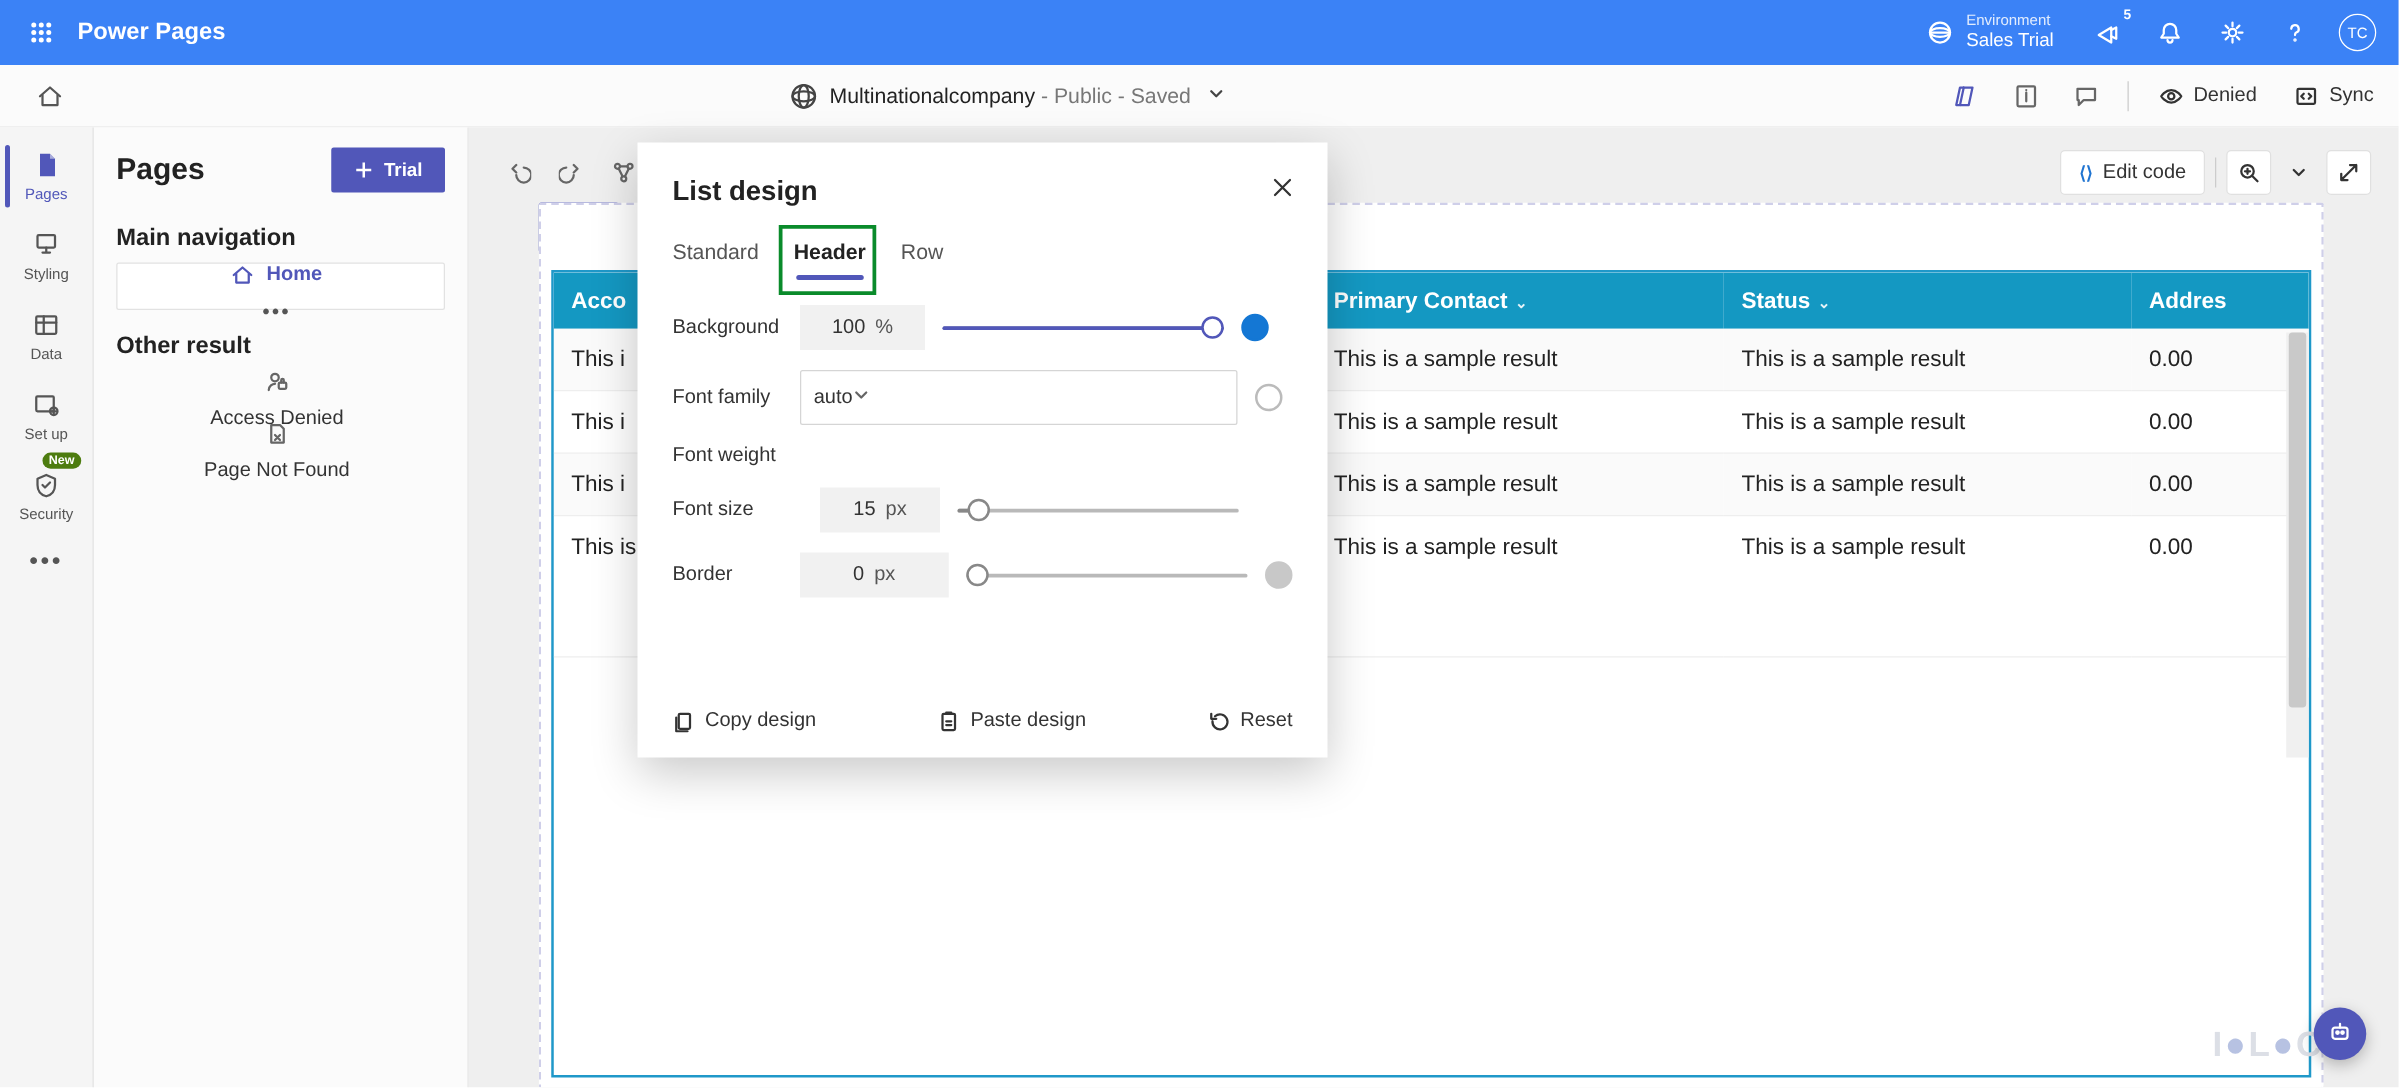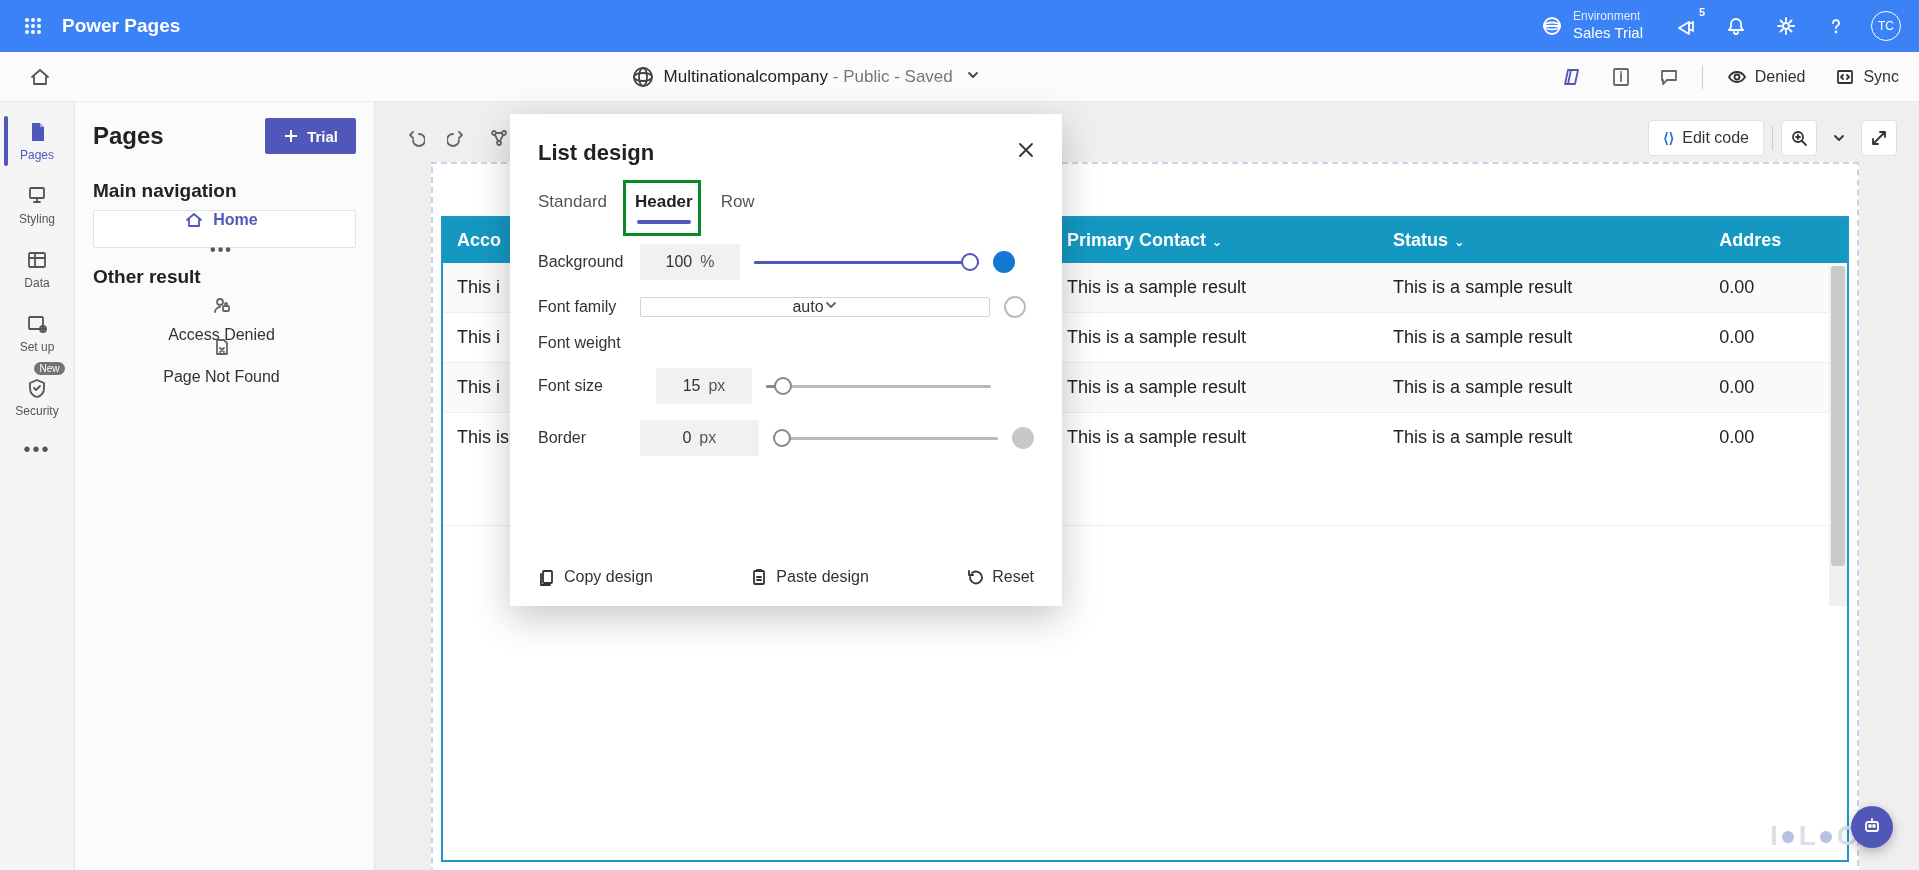--- a/index.html
+++ b/index.html
@@ -39,21 +39,21 @@
   .preview-btn, .sync-btn { display:flex; align-items:center; gap:8px; padding:0 12px; height:40px; color:#333; font-size:16px; }
 
   
   .body-row { display:flex; height: calc(870px - 52px - 50px); }
   .rail { width:75px; background:#f5f5f5; border-right:1px solid #e4e4e4; display:flex; flex-direction:column; align-items:center; padding-top:8px; gap:2px; position:relative; }
   .rail .railitem { width:75px; height:62px; display:flex; flex-direction:column; align-items:center; justify-content:center; gap:4px; color:#555; position:relative; }
   .rail .railitem.active { color:#5157b9; }
   .rail .railitem.active::before { content:""; position:absolute; left:4px; top:6px; bottom:6px; width:4px; background:#5157b9; border-radius:3px; }
   .rail .railitem .ricon { width:24px; height:24px; display:flex; align-items:center; justify-content:center; }
   .rail .railitem .rlabel { font-size:12px; }
-  .rail .newbadge { position:absolute; top:-4px; right:10px; background:#737373; color:#fff; font-size:10px; font-weight:400; padding:1px 5px; border-radius:8px; }
+  .rail .newbadge { position:absolute; top:-4px; right:10px; background:#4d7c0f; color:#fff; font-size:10px; font-weight:700; padding:1px 5px; border-radius:8px; }
   .rail .ellipsis { margin-top:8px; font-size:20px; letter-spacing:2px; color:#555; }
 
   
   .sidepanel { width:300px; background:#fbfbfb; border-right:1px solid #e4e4e4; display:flex; flex-direction:column; }
   .sidepanel .sp-head { display:flex; align-items:center; justify-content:space-between; padding:16px 18px 14px 18px; }
   .sp-title { font-size:24px; font-weight:700; color:#222; }
   .addpage-btn { background:#5157b9; color:#fff; border:none; display:flex; align-items:center; gap:8px; padding:0 18px; height:36px; font-size:15px; font-weight:600; border-radius:2px; }
   .sp-section { padding:12px 18px 6px 18px; }
   .sp-sect-title { font-size:19px; font-weight:700; color:#222; margin-bottom:8px; }
   .navitem { display:flex; align-items:center; gap:12px; height:38px; padding:0 14px 0 8px; border-radius:2px; color:#333;flex-direction:column; }
@@ -128,22 +128,22 @@
   .slider { position:relative; height:18px; flex:0 0 225px; }
   .slider .track { position:absolute; left:0; right:0; top:8px; height:3px; background:#b9b9b9; border-radius:2px; }
   .slider .fill { position:absolute; left:0; top:8px; height:3px; background:#5157b9; border-radius:2px; }
   .slider .knob {
     position:absolute; top:0; width:18px; height:18px; border-radius:50%;
     border:2px solid #5157b9; background:#fff;
   }
   .swatch { width:22px; height:22px; border-radius:50%; border:2px solid #bbb; background:#fff; }
   .swatch.blue { background:#1477d4; border-color:#1477d4; }
   .select {
-    flex:1; height:20px; border:1px solid #d5d5d5; border-radius:2px; padding:0 10px;
-    display:flex; align-items:center; justify-content:center; color:#333; font-size:16px; max-width:350px;
+    flex:1; height:44px; border:1px solid #d5d5d5; border-radius:2px; padding:0 10px;
+    display:flex; align-items:center; justify-content:flex-start; color:#333; font-size:16px; max-width:350px;
   }
   .select .chev { color:#666; }
 
   .dlg-actions { position:absolute; left:28px; right:28px; bottom:20px; display:flex; justify-content:space-between; align-items:center; }
   .dlg-actbtn { display:flex; align-items:center; gap:8px; color:#333; font-size:16px; }
 
   
   .fab {
     position:absolute; right:26px; bottom:22px; width:42px; height:42px; border-radius:50%;
     background:#5157b9; color:#fff; display:flex; align-items:center; justify-content:center;

